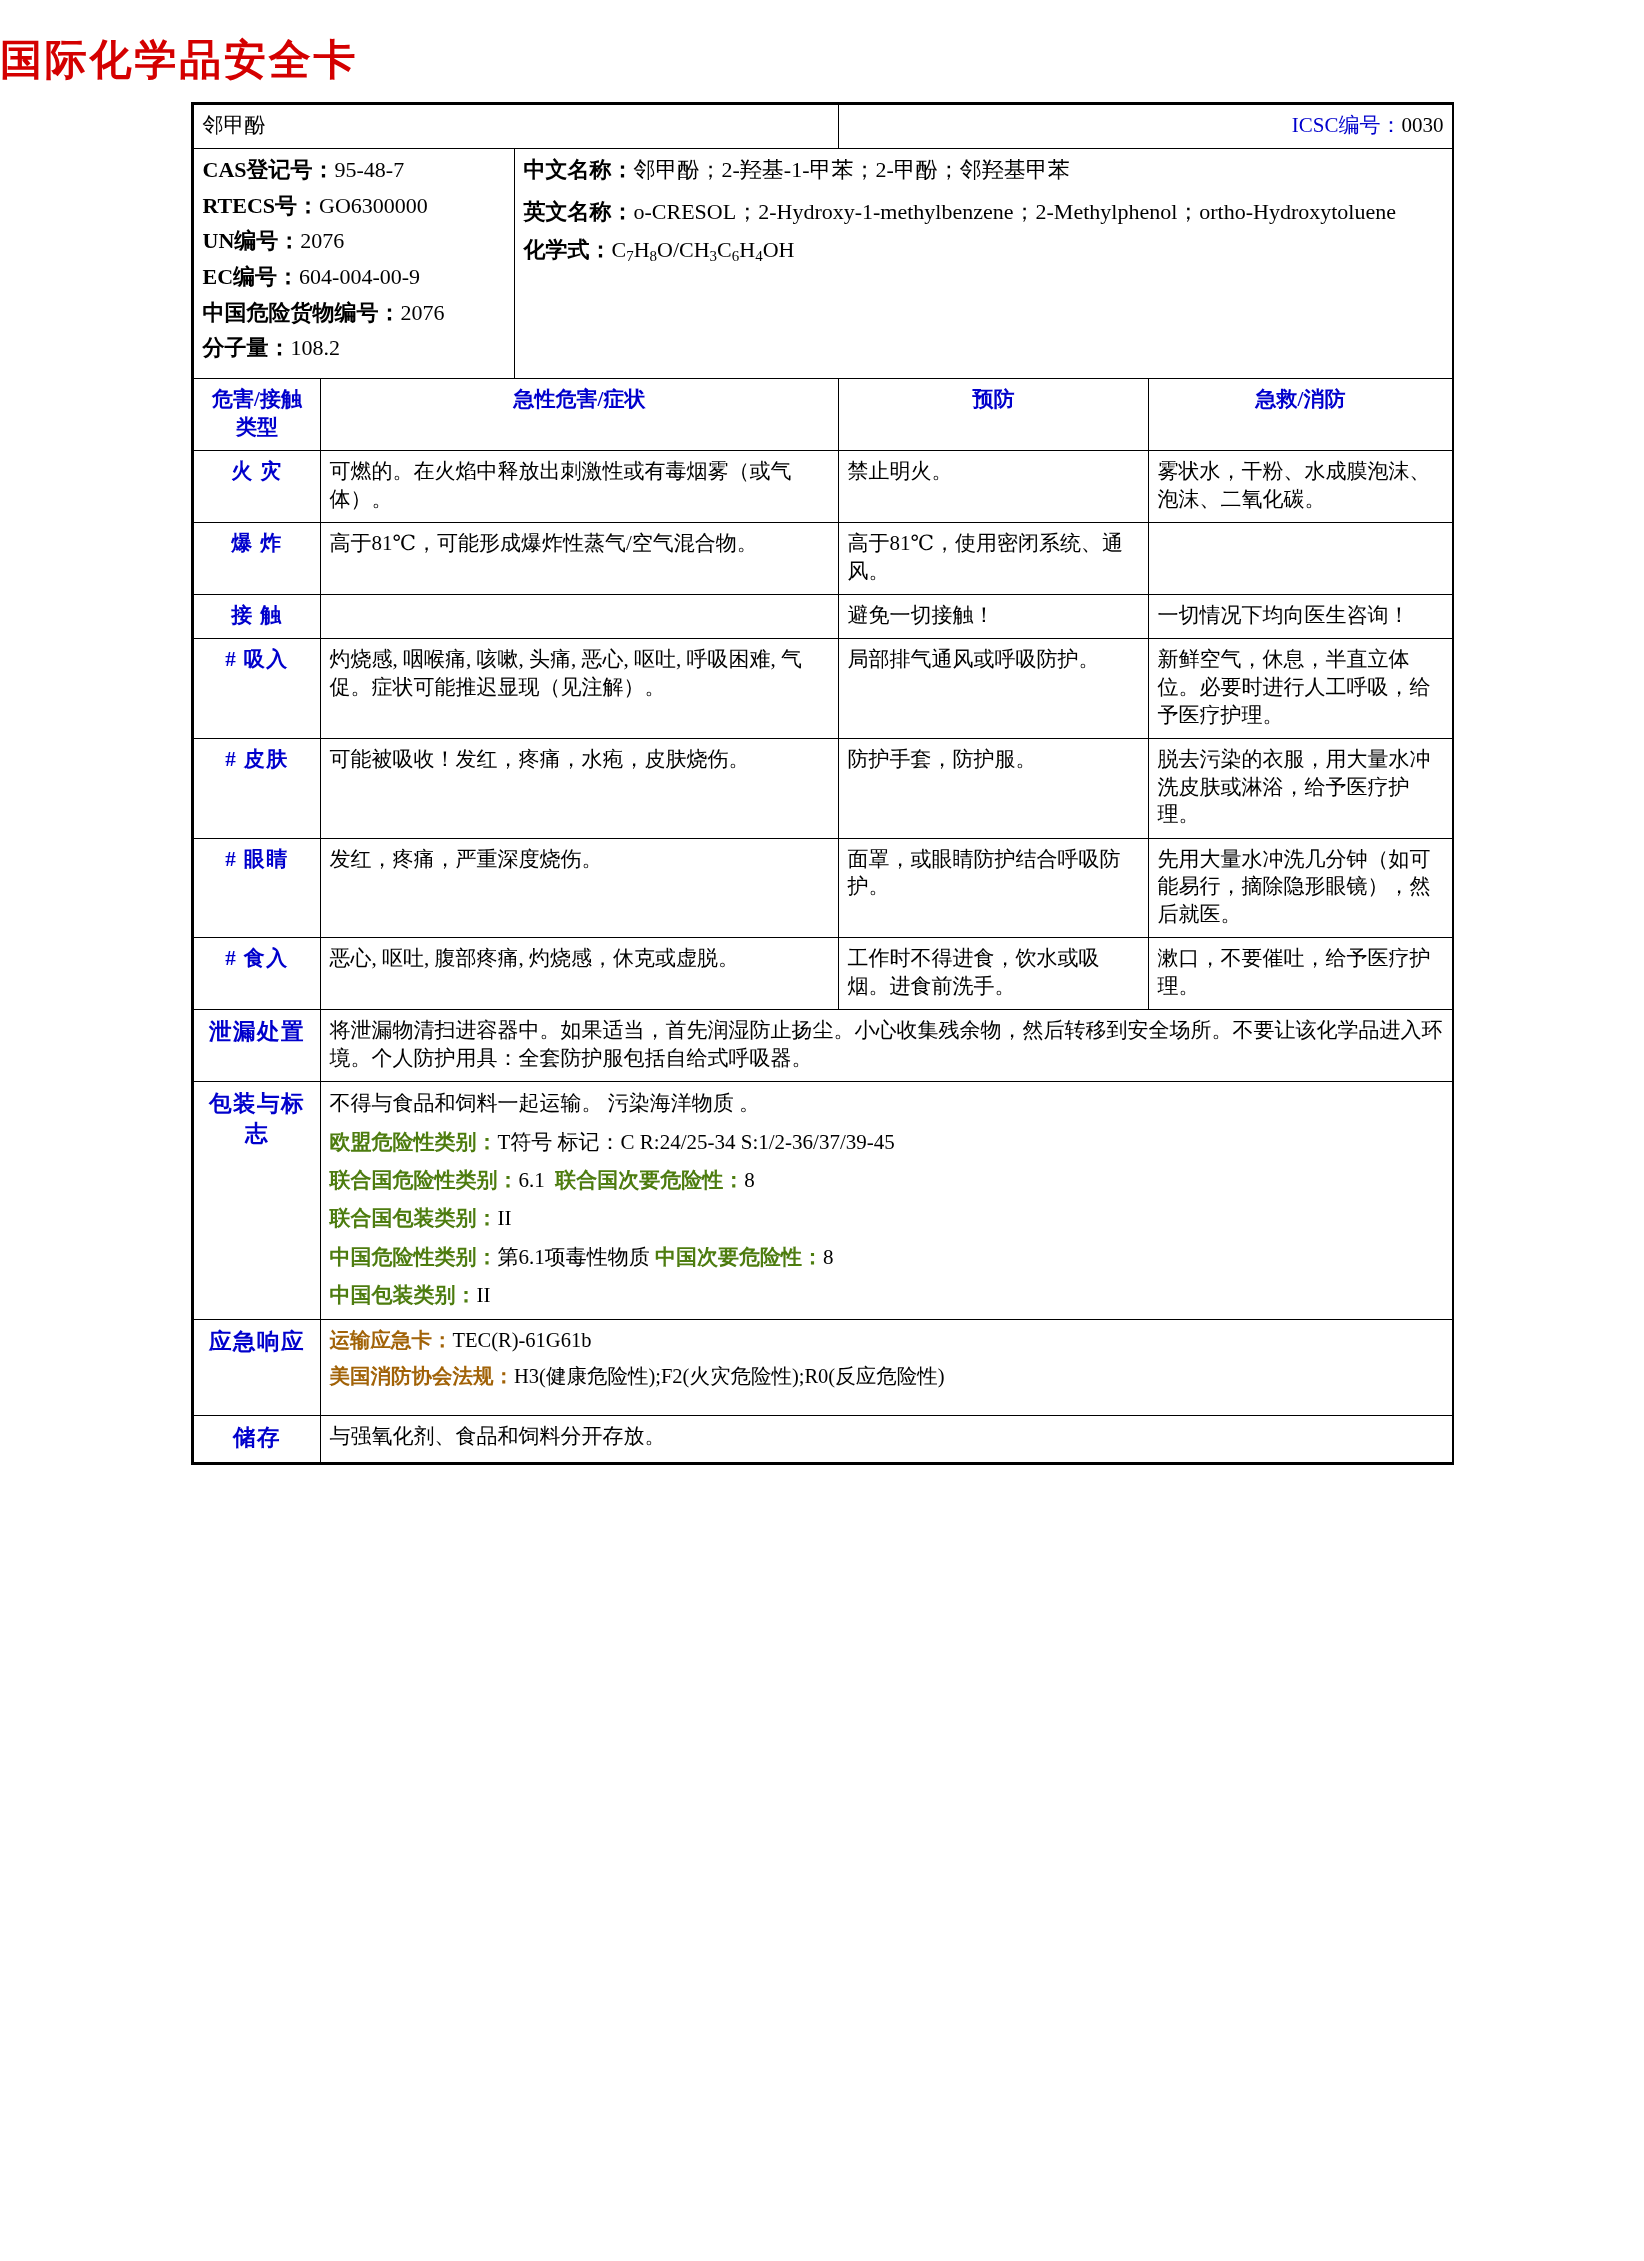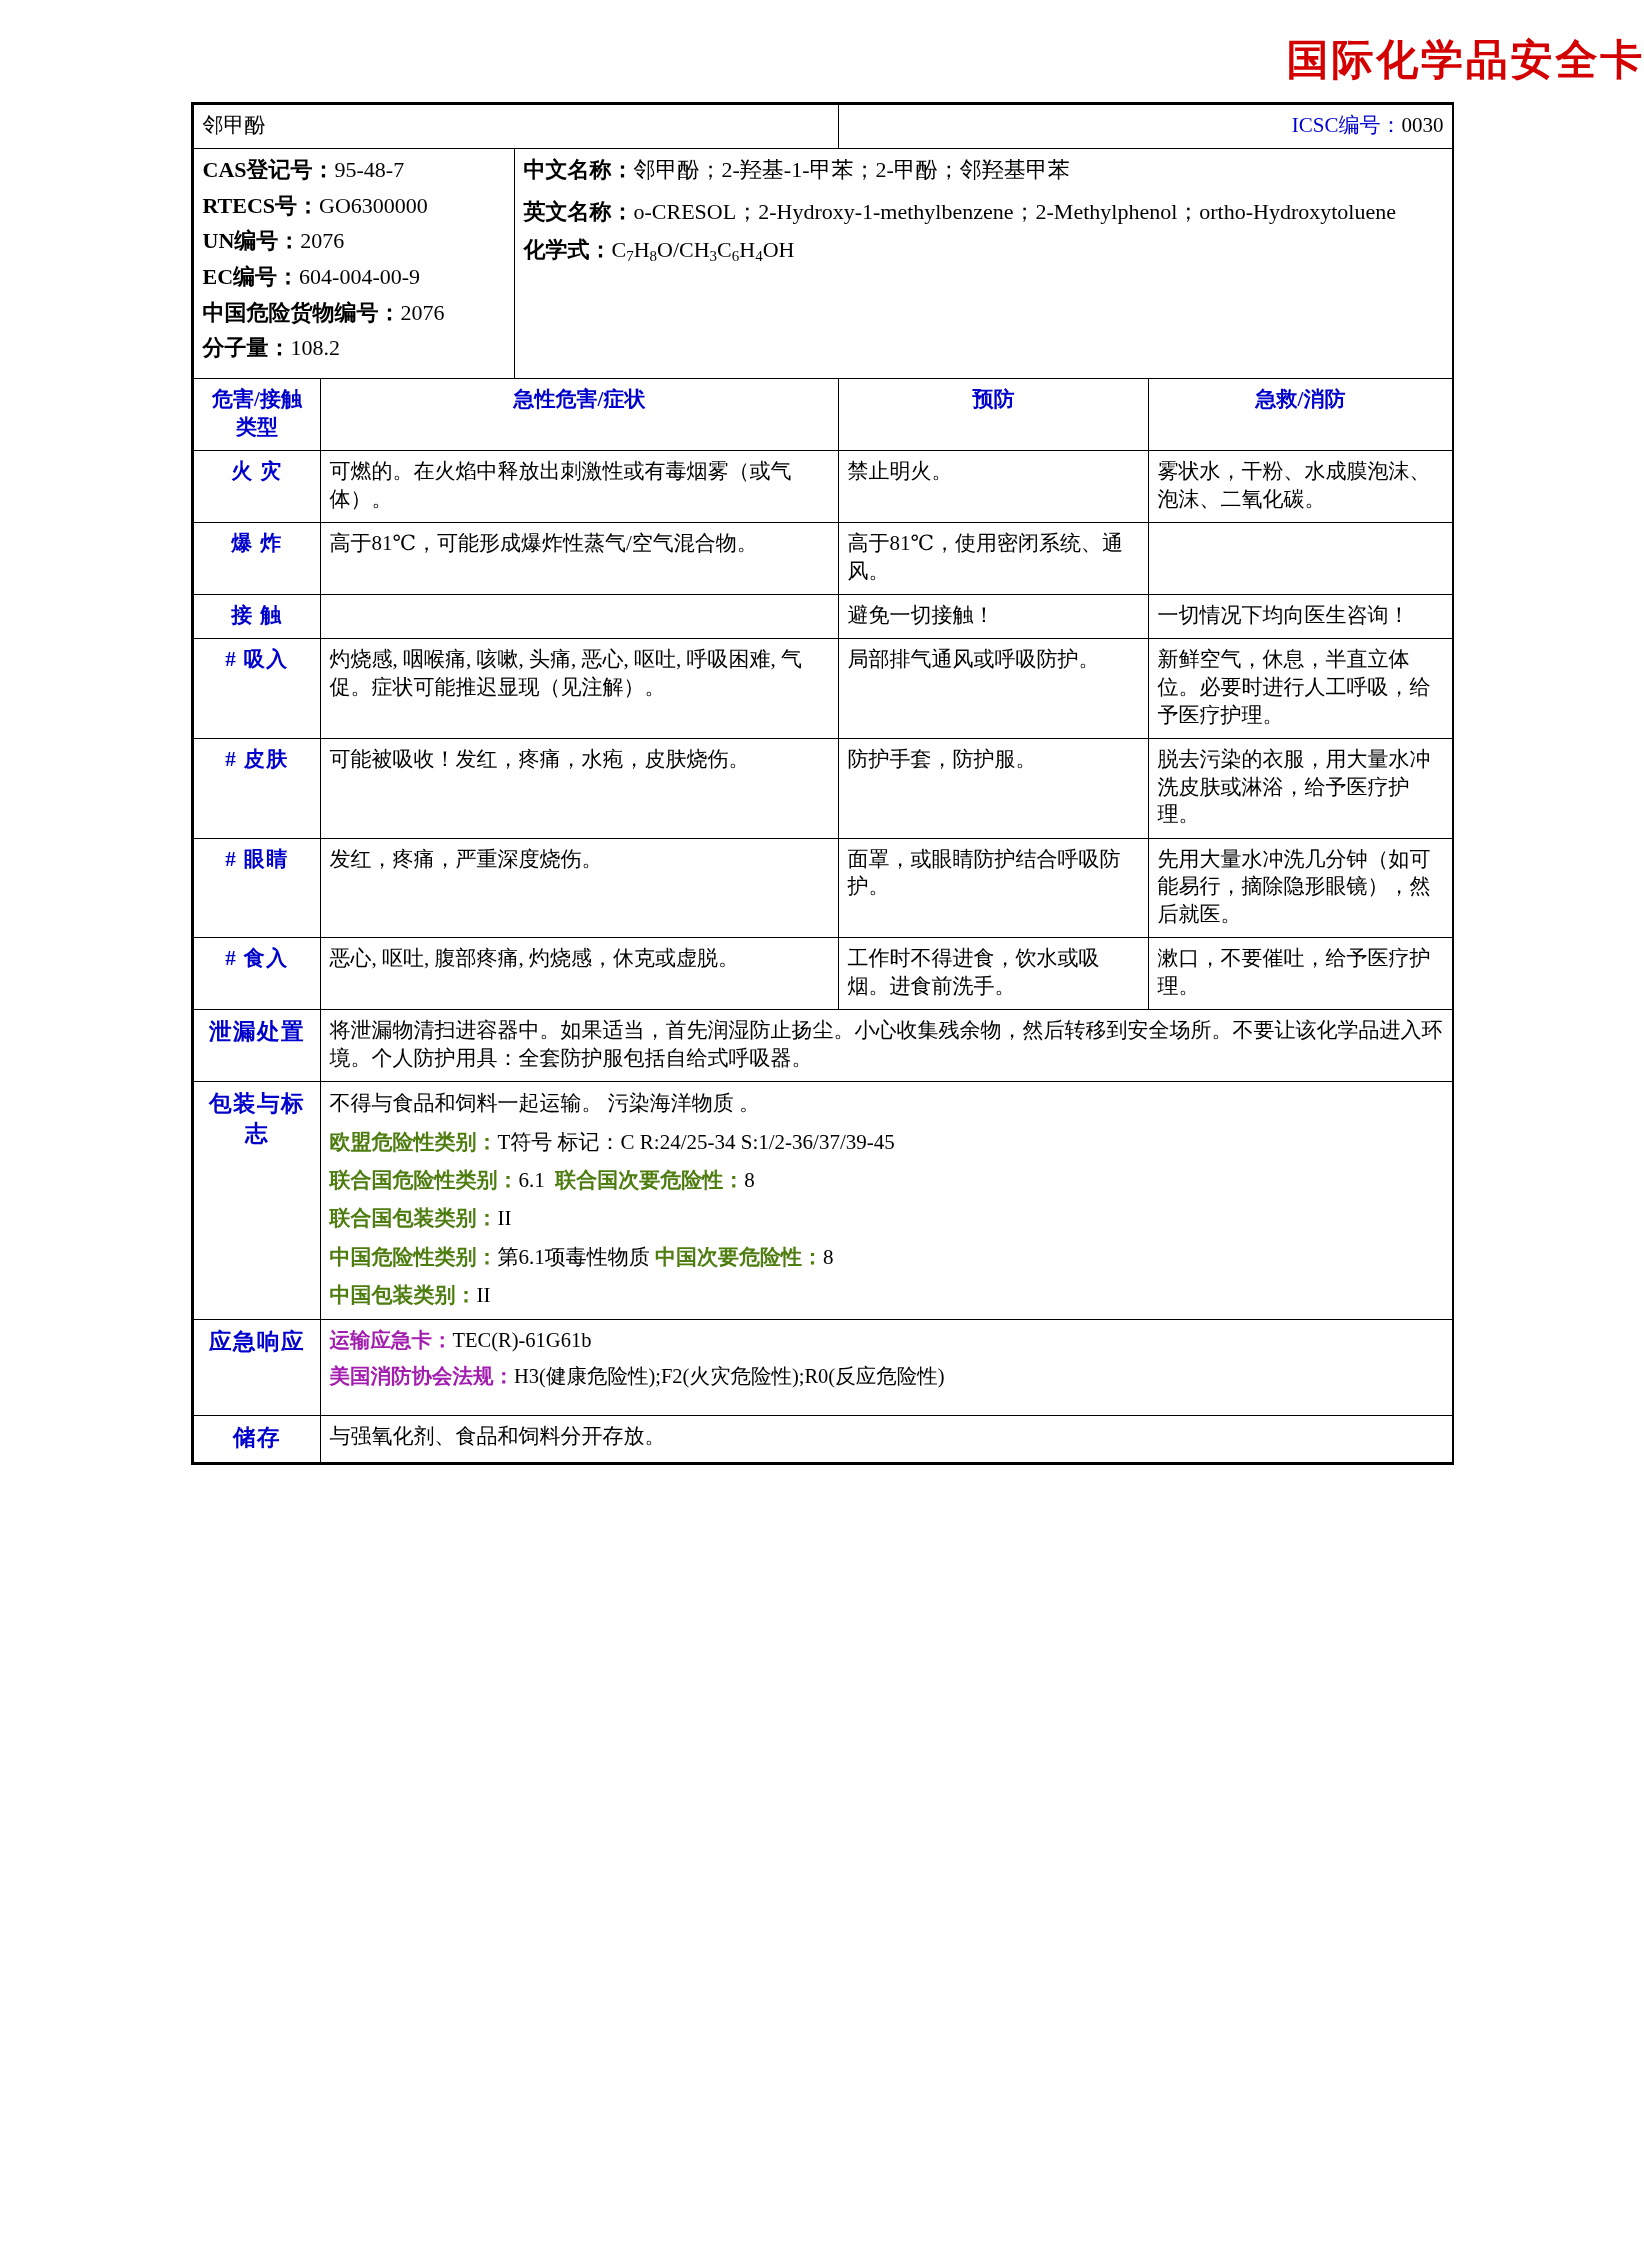--- a/index.html
+++ b/index.html
@@ -13,21 +13,21 @@
     font-family: "Liberation Serif", "DejaVu Serif", serif;
     color: #000000;
   }
   .page {
     position: relative;
     width: 1645px;
     height: 2261px;
     box-sizing: border-box;
   }
   .main-title {
-    text-align: right;
+    text-align: left;
     color: #d40000;
     font-family: "DejaVu Sans", "Liberation Sans", sans-serif;
     font-weight: bold;
     font-size: 42px;
     letter-spacing: 2.8px;
     padding-top: 32px;
     padding-bottom: 14px;
   }
   .card {
     margin: 0 auto;
@@ -107,21 +107,21 @@
     line-height: 1.35;
   }
   .pack p:last-child { margin-bottom: 1.4px; }
   .pack .k { color: #4d7c0f; font-weight: bold; }
   .emer p {
     margin: 0 0 8.5px 0;
     font-size: 20.5px;
     line-height: 1.35;
   }
   .emer p:last-child { margin-bottom: 16px; }
-  .emer .k { color: #a21caf; font-weight: bold; }
+  .emer .k { color: #a16207; font-weight: bold; }
 </style>
 </head>
 <body>
 
 <div class="page">
 
   <div class="main-title">国际化学品安全卡</div>
 
   <div class="card">
     <table class="icsc">

